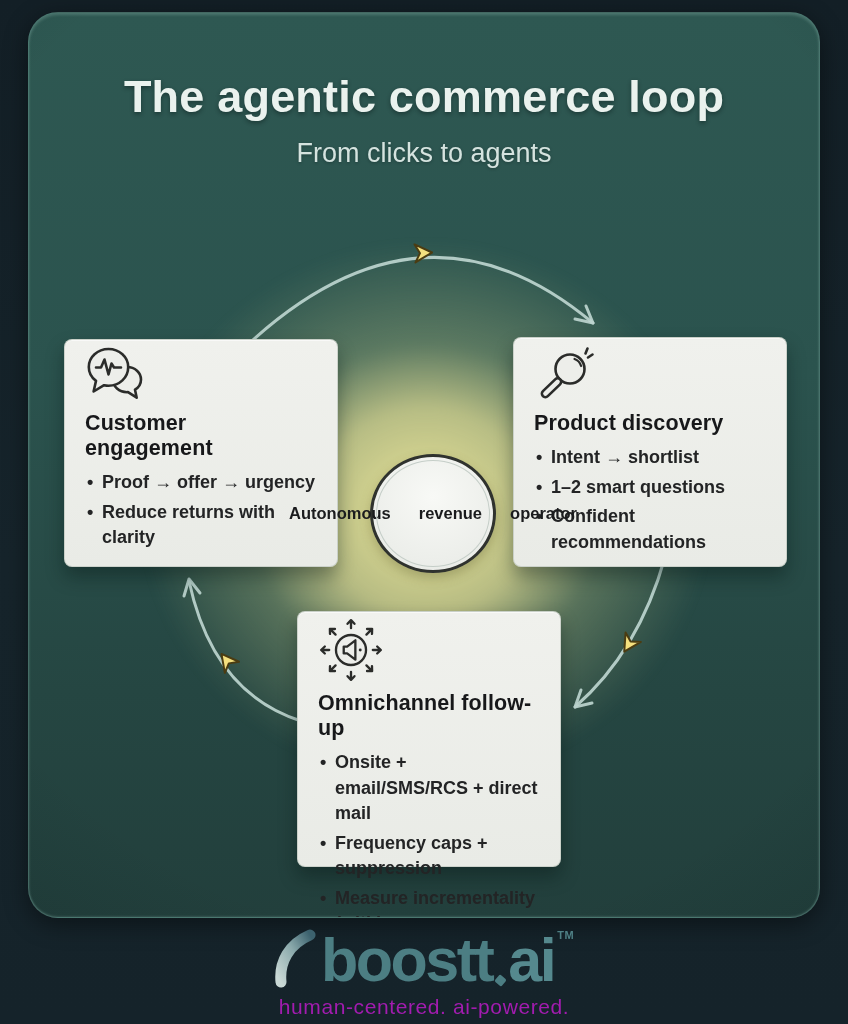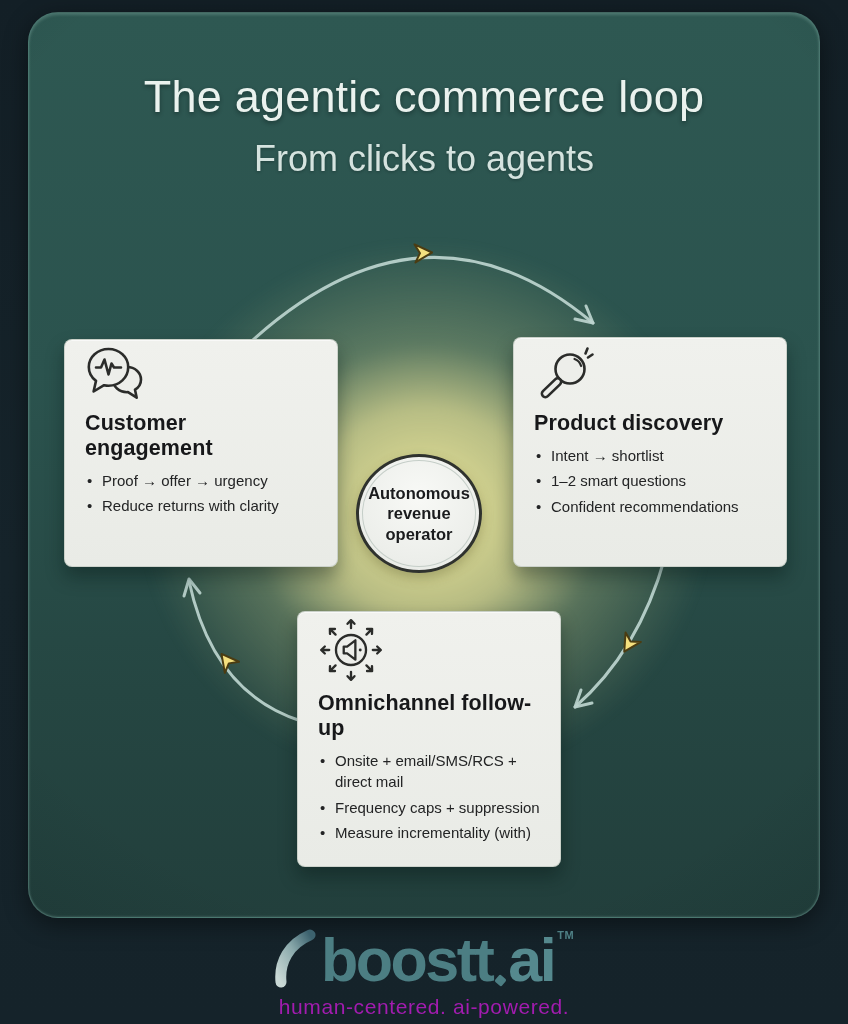--- a/index.html
+++ b/index.html
@@ -33,27 +33,27 @@
       rgba(243, 236, 158, 0.96) 0%,
       rgba(238, 231, 154, 0.72) 38%,
       rgba(205, 210, 142, 0.30) 62%,
       rgba(190, 200, 140, 0) 100%);
     filter: blur(6px);
   }
 
   
   .title {
     position: absolute; top: 58px; left: 0; width: 100%;
-    text-align: center; font-size: 45px; font-weight: normal;
+    text-align: center; font-size: 45px; font-weight: bold;
     color: #eaf2ee; letter-spacing: 0.2px;
     text-shadow: 0 2px 4px rgba(8, 22, 22, 0.45);
   }
   .subtitle {
     position: absolute; top: 125px; left: 0; width: 100%;
-    text-align: center; font-size: 36px; font-weight: normal;
+    text-align: center; font-size: 27px; font-weight: normal;
     color: #d5e3df; text-shadow: 0 1px 3px rgba(8, 22, 22, 0.35);
   }
 
   
   .arcs { position: absolute; left: 0; top: 0; width: 792px; height: 906px; }
   .arcs .arc { fill: none; stroke: #bdd5cf; stroke-width: 3; stroke-linecap: round; opacity: 0.92; }
   .arcs .head { fill: none; stroke: #bdd5cf; stroke-width: 3; stroke-linecap: round; stroke-linejoin: round; opacity: 0.92; }
   .arcs .chev { fill: #f5e07e; stroke: #4b3c12; stroke-width: 2; stroke-linejoin: round; }
 
   
@@ -67,34 +67,35 @@
   .card-left   { left: 35px;  top: 326px; width: 274px; height: 228px; }
   .card-right  { left: 484px; top: 324px; width: 274px; height: 230px; }
   .card-bottom { left: 268px; top: 598px; width: 264px; height: 256px; }
   .card h3 {
     margin-top: 9px; font-size: 21.5px; font-weight: bold;
     color: #17181a; letter-spacing: 0.1px;
   }
   .card ul { margin-top: 9px; list-style: none; }
   .card li {
     position: relative; padding-left: 17px; margin-bottom: 4px;
-    font-size: 15px; line-height: 1.42; color: #232425;
+    font-size: 18px; line-height: 1.42; color: #232425; font-weight: bold;
   }
   .card li::before { content: "•"; position: absolute; left: 2px; top: 0; color: #232425; }
   .card .icon { display: block; }
 
   
   .center-circle {
-    position: absolute; left: 327px; top: 441px; width: 126px; height: 119px;
+    position: absolute; left: 341px; top: 441px; width: 126px; height: 119px;
     border-radius: 50%;
     background: radial-gradient(circle at 50% 35%, #f8f9f6 0%, #eceeea 70%, #e3e6e1 100%);
     border: 3px solid #2f322e;
     box-shadow: 0 5px 12px rgba(70, 70, 25, 0.30);
-    display: flex; flex-direction: column; align-items: center; justify-content: center;
+    display: flex; flex-direction: row; align-items: center; justify-content: center;
     text-align: center;
+    gap: 28px;
   }
   .center-circle::before {
     content: ""; position: absolute; inset: 3px; border-radius: 50%;
     border: 1.5px solid #c5cec8;
   }
   .center-circle span {
     font-size: 16.5px; font-weight: bold; color: #1a1b1d; line-height: 1.22;
   }
 
   

